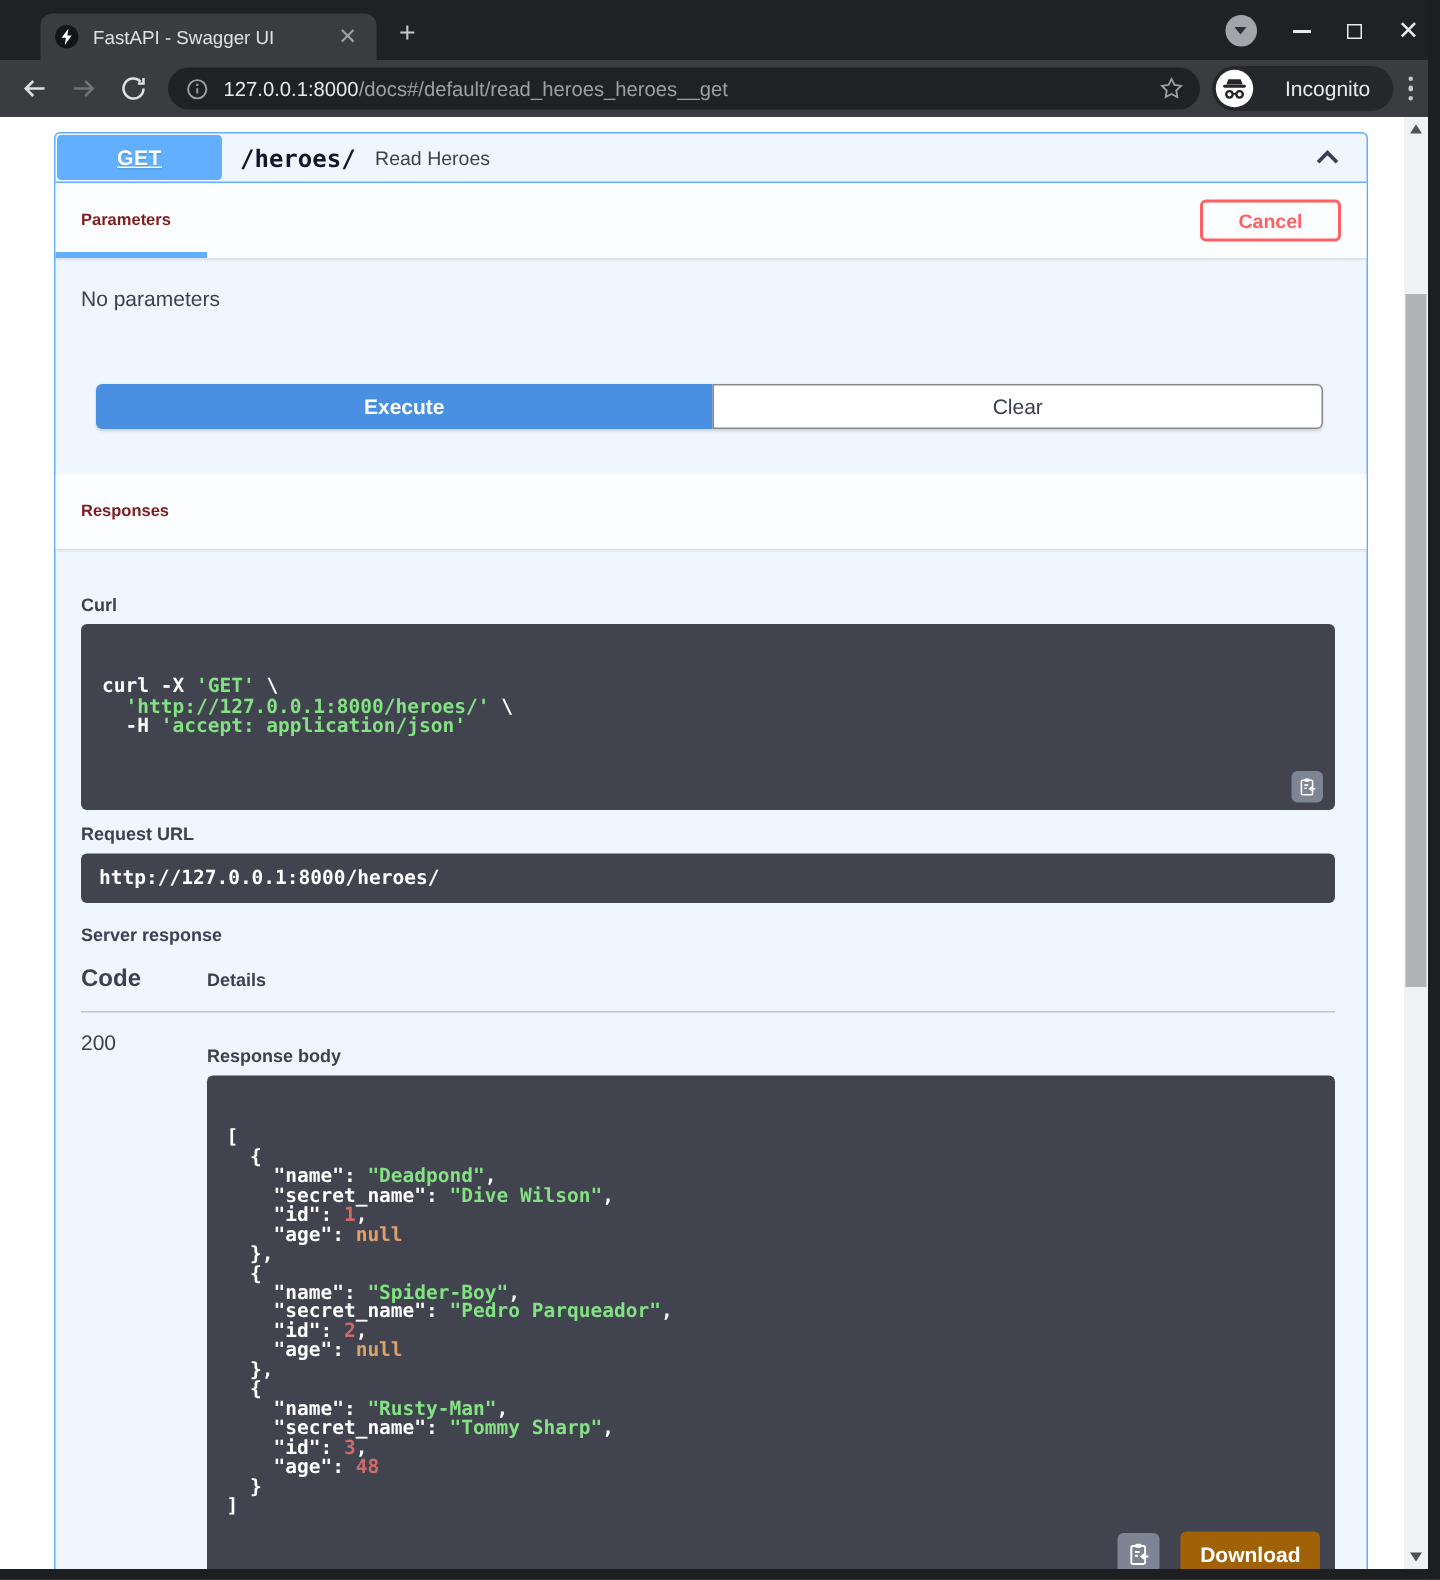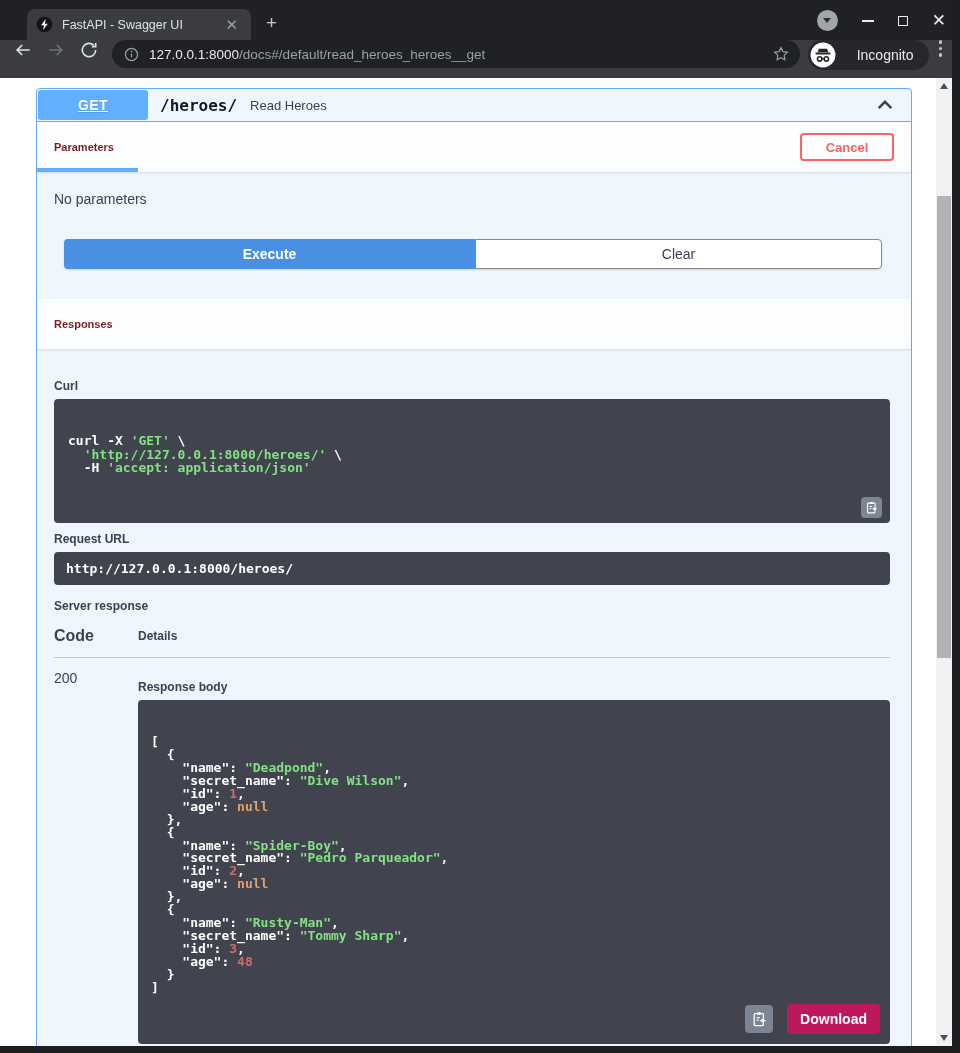--- a/index.html
+++ b/index.html
@@ -19,21 +19,21 @@
   .win-controls { position:absolute; right:14px; top:10px; display:flex; align-items:center; gap:24px; }
   .tabsearch { width:21px; height:21px; border-radius:50%; background:#a2a6ab; display:flex;
                align-items:center; justify-content:center; }
   .tabsearch i { display:block; width:0; height:0; border-left:4px solid transparent;
                  border-right:4px solid transparent; border-top:5px solid #2d2e31; }
   .btn-min i { display:block; width:12px; height:2px; background:#e8eaed; }
   .btn-max i { display:block; width:10px; height:10px; border:1.5px solid #e8eaed; }
   .btn-close-win { color:#e8eaed; font-size:17px; line-height:1; }
 
   .toolbar { position:absolute; top:40px; left:0; right:8px; height:38px; background:#3b3c40;
-             display:flex; }
+             display:flex; align-items:center; }
   .navicon { width:20px; height:20px; margin-left:13px; flex:0 0 auto; }
   .omnibox { flex:1; height:28px; margin-left:13px; background:#202124; border-radius:14px;
              display:flex; align-items:center; padding:0 10px 0 11px; min-width:0; }
   .omni-info { width:17px; height:17px; flex:0 0 auto; }
   .omni-url { flex:1; margin-left:9px; font-size:13.5px; white-space:nowrap; overflow:hidden; }
   .url-host { color:#e8eaed; }
   .url-path { color:#9aa0a6; }
   .omni-star { width:18px; height:18px; flex:0 0 auto; }
   .incog-badge { height:30px; margin-left:8px; background:#26272a; border-radius:15px;
                  display:flex; align-items:center; gap:21px; padding:2px 15px 2px 2px; flex:0 0 auto; }
@@ -64,21 +64,21 @@
                     padding:0 17px; position:relative; }
   .section-title { font-size:11px; font-weight:bold; color:#7f1d1d; }
   .tab-underline { position:absolute; left:0; bottom:0; width:101px; height:4px;
                    background:var(--method-blue,#61affe); }
   .btn-cancel { margin-left:auto; width:94px; height:28px; background:transparent;
                 border:2px solid var(--cancel-red,#ff6060); border-radius:4px;
                 color:var(--cancel-red,#ff6060); font-weight:bold; font-size:13px; }
 
   .params-body { padding:19px 0 30px; }
   .no-params { margin-left:17px; font-size:14px; color:#3b4151; }
-  .execute-row { display:flex; margin:32px 29px 0 27px; height:30px;
+  .execute-row { display:flex; margin:49px 29px 0 27px; height:30px;
                  border-radius:4px; box-shadow:0 1px 2px rgba(0,0,0,.15); }
   .btn-execute { flex:1.015; background:var(--execute-blue,#4990e2); color:#fff; font-weight:bold;
                  font-size:14px; border:none; border-radius:4px 0 0 4px; }
   .btn-clear { flex:1; background:#fff; color:#3b4151; font-weight:normal; font-size:14px;
                border:1px solid #888; border-radius:0 4px 4px 0; }
 
   .responses-inner { padding:30px 21px 40px 17px; }
   .block-label { font-size:12px; font-weight:bold; color:#3b4151; margin-bottom:6px; }
   .codeblock { background:var(--code-bg,#41444e); border-radius:4px; color:#fff;
                font-family:"DejaVu Sans Mono","Liberation Mono",monospace; font-weight:bold;
@@ -99,21 +99,21 @@
   .code-col { width:84px; }
   .code-header { font-size:16px; font-weight:bold; color:#3b4151; }
   .details-header { font-size:12px; font-weight:bold; color:#3b4151; padding-bottom:2px; }
   .resp-row { display:flex; padding-top:12px; }
   .code-val { width:84px; font-size:14px; color:#3b4151; }
   .details-col { flex:1; min-width:0; }
   .lbl-mt10 { margin-top:10px; }
   .body-block { padding:10px 13px; font-size:13px; line-height:12.95px; }
   .body-controls { position:absolute; right:10px; bottom:10px; display:flex; align-items:center; gap:14px; }
   .copy-lg { position:static; width:28px; height:28px; }
-  .btn-download { height:30px; padding:0 13px; background:#be185d; color:#fff; font-weight:bold;
+  .btn-download { height:30px; padding:0 13px; background:#a16207; color:#fff; font-weight:bold;
                   font-size:14px; border:none; border-radius:4px;
                   font-family:"Liberation Sans",sans-serif; }
 
   
   .scrollbar { position:absolute; top:0; right:0; bottom:0; width:16px; background:#f0f1f3; }
   .sb-arrow { position:absolute; left:4px; width:0; height:0;
               border-left:4px solid transparent; border-right:4px solid transparent; }
   .sb-up { top:5px; border-bottom:6px solid #4d5156; }
   .sb-down { bottom:5px; border-top:6px solid #4d5156; }
   .sb-thumb { position:absolute; top:118px; left:1px; right:1px; height:462px; background:#b1b3b6; }

